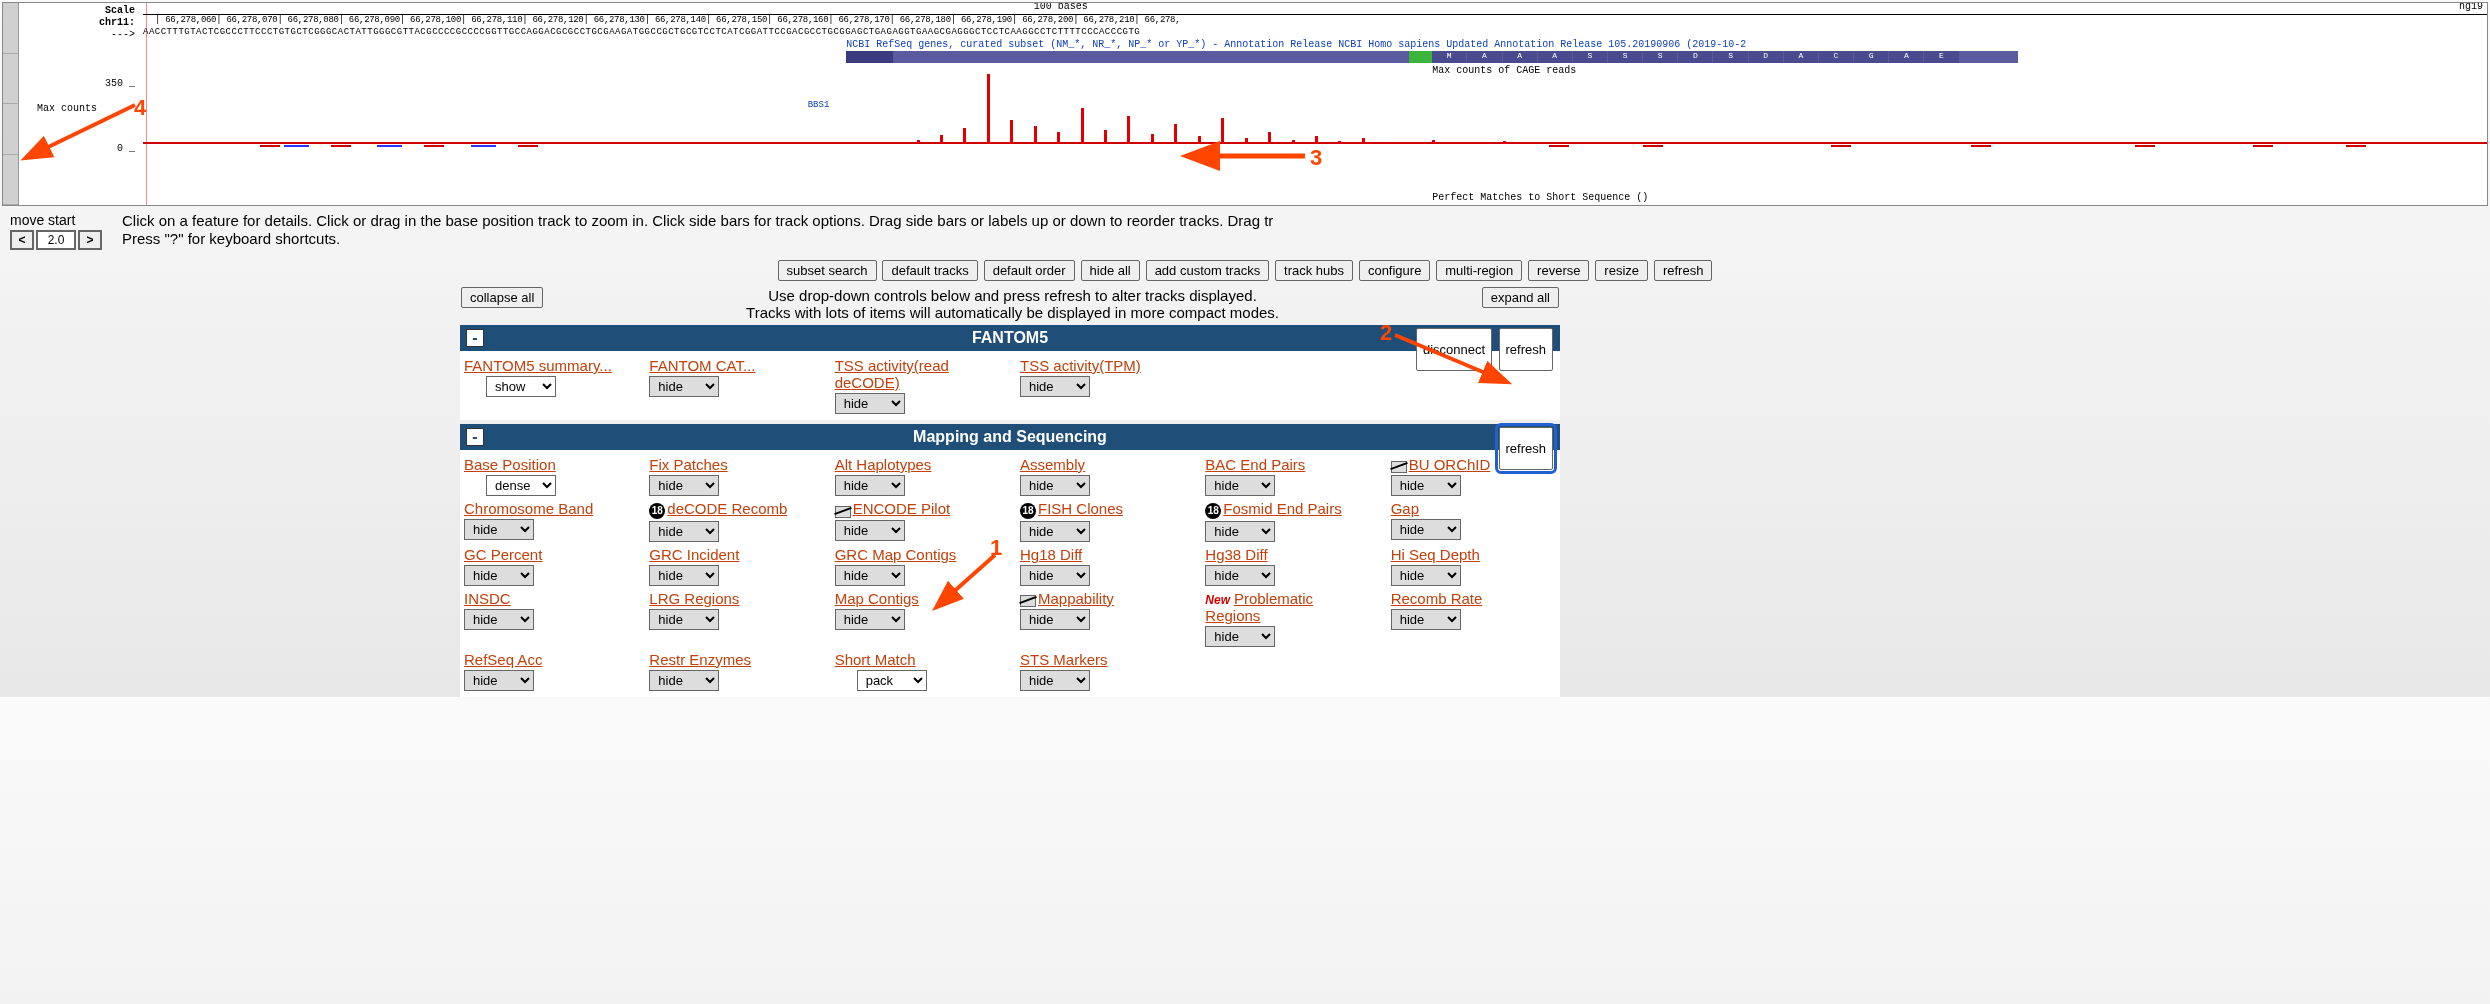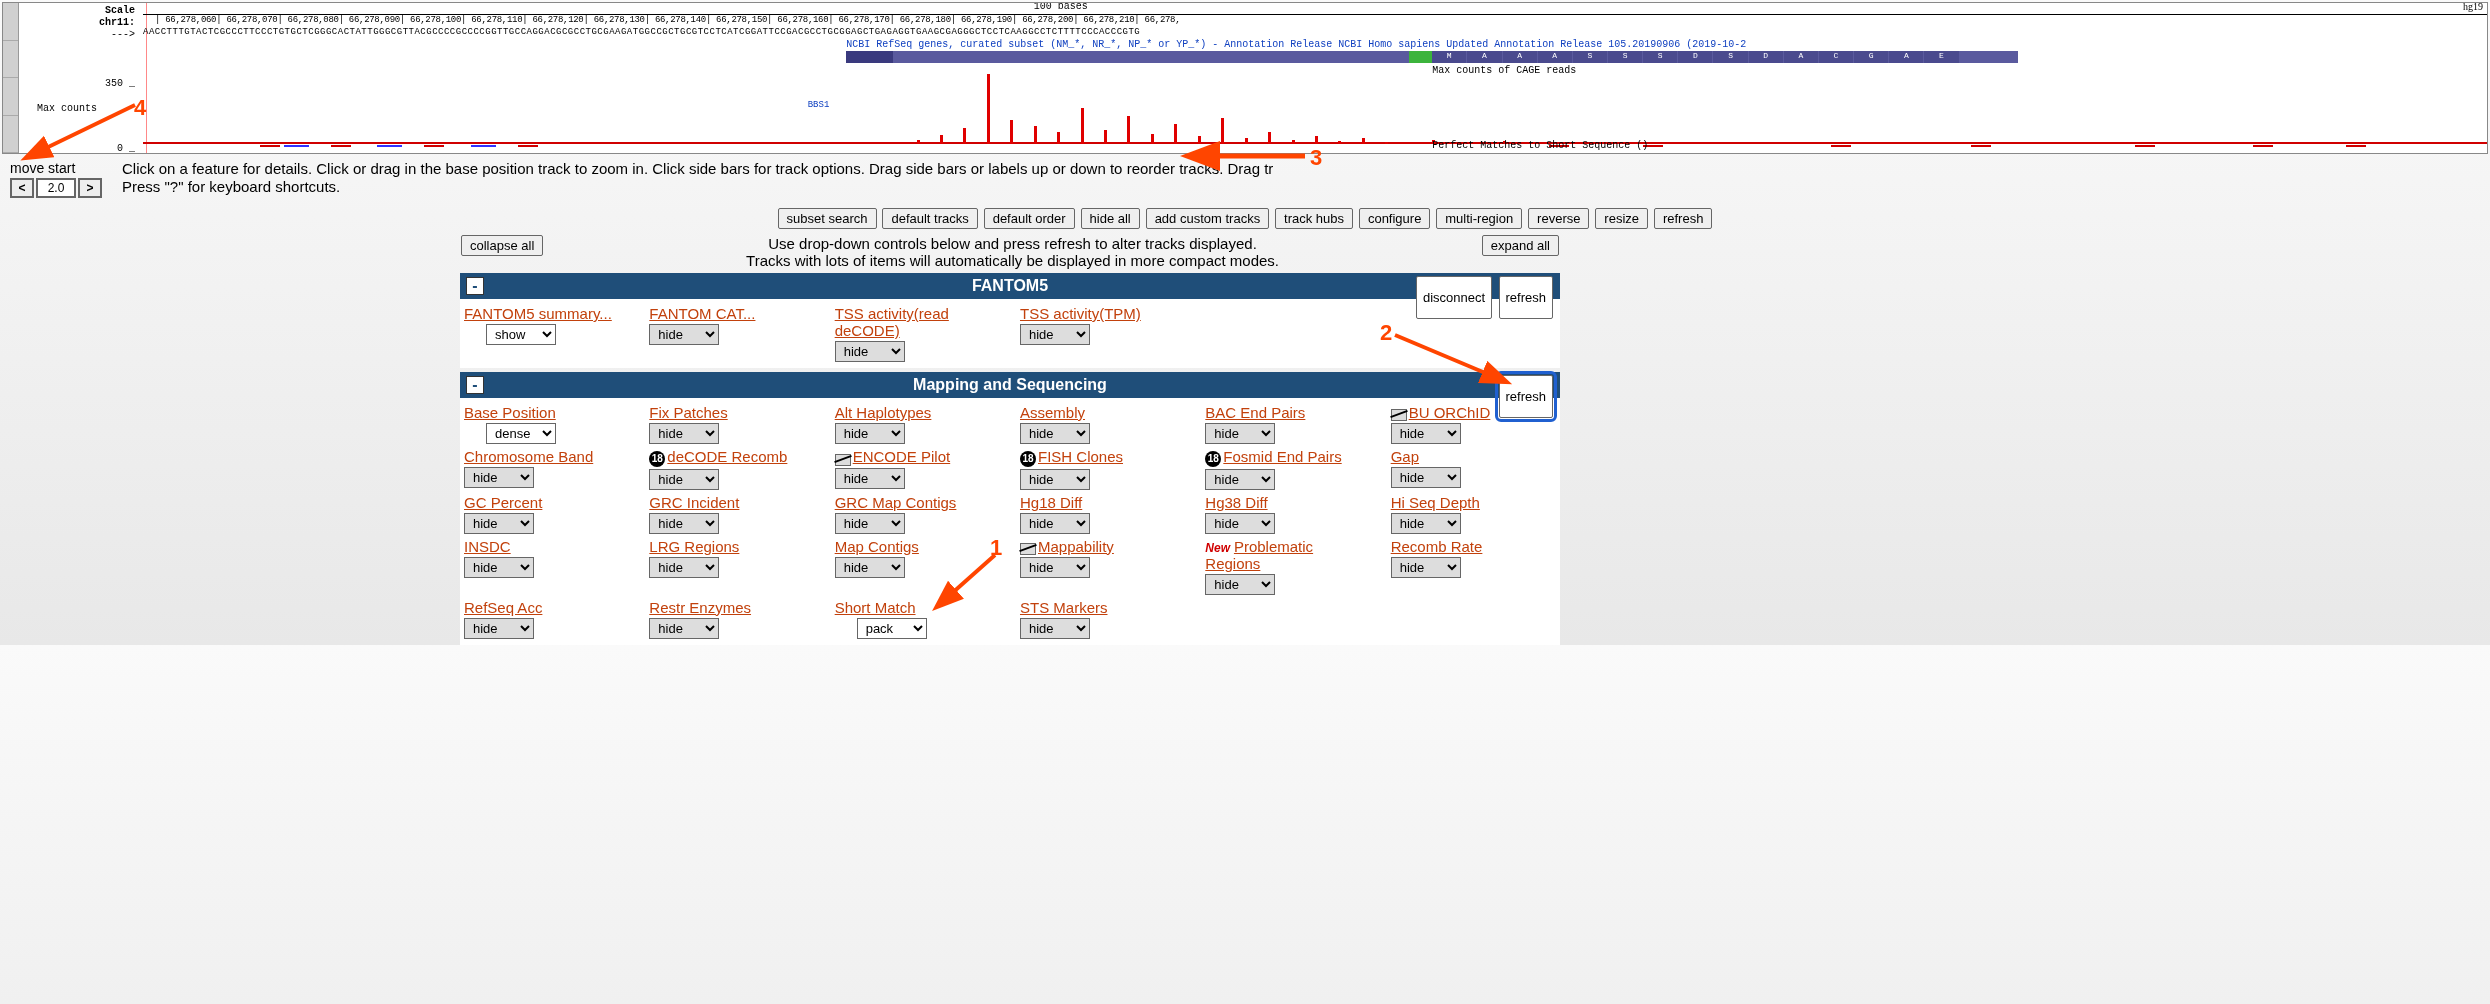--- a/index.html
+++ b/index.html
@@ -1,41 +1,41 @@
 <!DOCTYPE html>
 <html><head>
 <meta charset="utf-8">
 <style>
   * { box-sizing: border-box; margin: 0; padding: 0; }
   body { font-family: Arial, Helvetica, sans-serif; font-size: 14px; background: linear-gradient(#fafafa, #e8e8e8); color: #000; overflow-x: hidden; }
   
   .browser-img {
     position: relative;
-    height: 152px;
+    height: 204px;
     border: 1px solid #888;
     background: #fff;
     margin: 2px;
     overflow: hidden;
     font-family: "Courier New", monospace;
     font-size: 10px;
   }
   .side-bars { position: absolute; left: 0; top: 0; width: 16px; height: 100%; background: #ccc; border-right: 1px solid #999; }
   .side-bar-seg { height: 25%; border-bottom: 1px solid #aaa; background: #d0d0d0; }
   .label-col { position: absolute; left: 16px; top: 0; width: 120px; height: 100%; }
   .scale-lbl { position: absolute; top: 2px; right: 4px; font-weight: bold; }
   .chr-lbl { position: absolute; top: 14px; right: 4px; font-weight: bold; }
   .arrow-lbl { position: absolute; top: 26px; right: 4px; }
   .count-lbl { position: absolute; top: 75px; right: 4px; }
   .zero-lbl { position: absolute; top: 140px; right: 4px; }
   .maxc-lbl { position: absolute; top: 100px; left: 18px; }
   
   .track-area { position: absolute; left: 140px; right: 0; top: 0; height: 100%; }
   .ruler { position: absolute; top: 0; left: 0; right: 0; height: 12px; border-bottom: 1px solid #000; }
   .ruler-center { position: absolute; top: -2px; left: 38%; font-size: 10px; }
-  .ruler-right { position: absolute; top: -2px; right: 4px; font-size: 10px; font-family: Liberation Serif, serif; }
+  .ruler-right { position: absolute; top: -2px; right: 4px; font-size: 10px; }
   .coord-row { position: absolute; top: 12px; left: 12px; right: 0; white-space: nowrap; font-size: 9px; letter-spacing: -0.3px; }
   .seq-row { position: absolute; top: 24px; left: 0; right: 0; white-space: nowrap; font-size: 9px; letter-spacing: 0.5px; }
   .refseq-title { position: absolute; top: 36px; left: 30%; color: #1040c0; font-size: 10px; }
   .gene-bar { position: absolute; top: 48px; left: 30%; width: 50%; height: 12px; background: #5a5a9e; }
   .gene-label { position: absolute; top: 49px; left: 28%; color: #1040c0; font-size: 9px; text-align:right; width: 30px; margin-top: 48px;}
   .exon-start { position:absolute; left:0; top:0; width:4%; height:100%; background:#3a3a7e; }
   .exon-cds { position:absolute; left:48%; top:0; width:2%; height:100%; background:#3cb43c; }
   .aa-box { position:absolute; top:0; height:100%; width:3%; color:#fff; text-align:center; font-size:8px; background:#4a4a8e; border-right:1px solid #5a5a9e;}
   .cage-title { position: absolute; top: 62px; left: 55%; font-size: 10px; }
   .cage-plot { position: absolute; top: 72px; left: 0; right: 0; height: 75px; }

